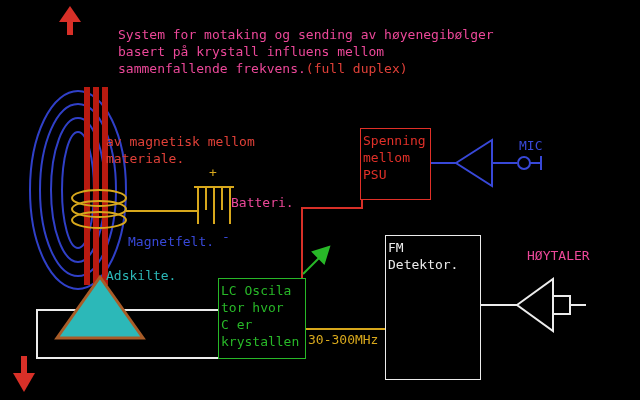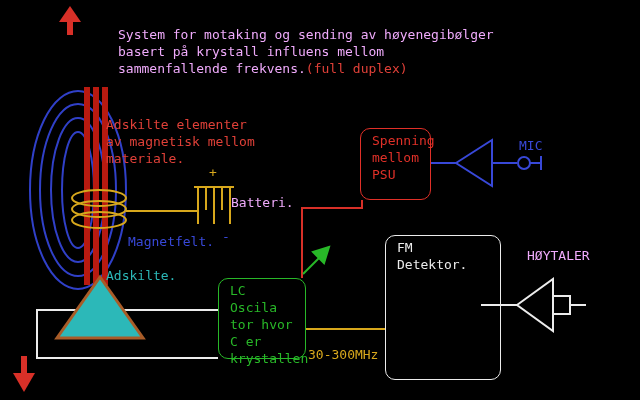--- a/index.html
+++ b/index.html
@@ -1,29 +1,29 @@
 <!DOCTYPE html>
 <html><head>
 <meta charset="utf-8">
 <style>
   html,body{margin:0;padding:0;background:#000;}
   #screen{
     position:relative;width:640px;height:400px;background:#000;overflow:hidden;
     font-family:"DejaVu Sans Mono", monospace;font-size:13px;line-height:17px;
   }
   .t{position:absolute;white-space:pre;}
-  .c-white{color:#f0abfc}
+  .c-white{color:#ec4899}
   .c-red{color:#e04038}
   .c-blue{color:#3848d8}
   .c-cyan{color:#2cb8b8}
   .c-yellow{color:#d8a81c}
-  .box{position:absolute;box-sizing:border-box;padding:3px 11px;background:transparent;border-radius:10px;}
+  .box{position:absolute;box-sizing:border-box;padding:3px 2px;background:transparent;}
   #psu-box{left:360px;top:128px;width:71px;height:72px;border:1px solid #e03028;color:#e03028}
   #lc-box{left:218px;top:278px;width:88px;height:81px;border:1px solid #28b828;color:#28b828}
-  #fm-box{left:385px;top:235px;width:116px;height:145px;border:1px solid #ececec;color:#ececec}
+  #fm-box{left:385px;top:235px;width:96px;height:145px;border:1px solid #ececec;color:#ececec}
   svg{position:absolute;left:0;top:0}
 </style>
 </head>
 <body>
 
 <div id="screen">
 
   <svg width="640" height="400" viewBox="0 0 640 400">
 
     <g stroke="#3040c8" fill="none" stroke-width="2">
@@ -105,21 +105,20 @@
 
     <g stroke="#d8a81c" stroke-width="2">
       <line x1="306" y1="329" x2="385" y2="329"></line>
     </g>
   </svg>
 
   <div class="t c-white" style="left:118px;top:26px">System for motaking og sending av høyenegibølger</div>
   <div class="t c-white" style="left:118px;top:43px">basert på krystall influens mellom</div>
   <div class="t" style="left:118px;top:60px"><span class="c-white">sammenfallende frekvens.</span><span class="c-red">(full duplex)</span></div>
 
-  <div class="t c-red" style="left:106px;top:116px">Adskilte elementer</div>
   <div class="t c-red" style="left:106px;top:133px">av magnetisk mellom</div>
   <div class="t c-red" style="left:106px;top:150px">materiale.</div>
   <div class="t c-blue" style="left:128px;top:233px">Magnetfelt.</div>
 
   <div class="t c-yellow" style="left:209px;top:164px">+</div>
   <div class="t c-white" style="left:231px;top:194px">Batteri.</div>
   <div class="t c-blue" style="left:222px;top:228px">-</div>
 
   <div class="t c-cyan" style="left:106px;top:267px">Adskilte.</div>
 
@@ -131,21 +130,21 @@
 
   <div class="t c-blue" style="left:519px;top:137px">MIC</div>
 
   <div class="box" id="lc-box">
     <div>LC Oscila</div>
     <div>tor hvor</div>
     <div>C er</div>
     <div>krystallen</div>
   </div>
 
-  <div class="t c-yellow" style="left:308px;top:346px">30-300MHz</div>
+  <div class="t c-yellow" style="left:308px;top:331px">30-300MHz</div>
 
   <div class="box" id="fm-box">
     <div>FM</div>
     <div>Detektor.</div>
   </div>
 
   <div class="t c-white" style="left:527px;top:247px">HØYTALER</div>
 
 </div>
 

